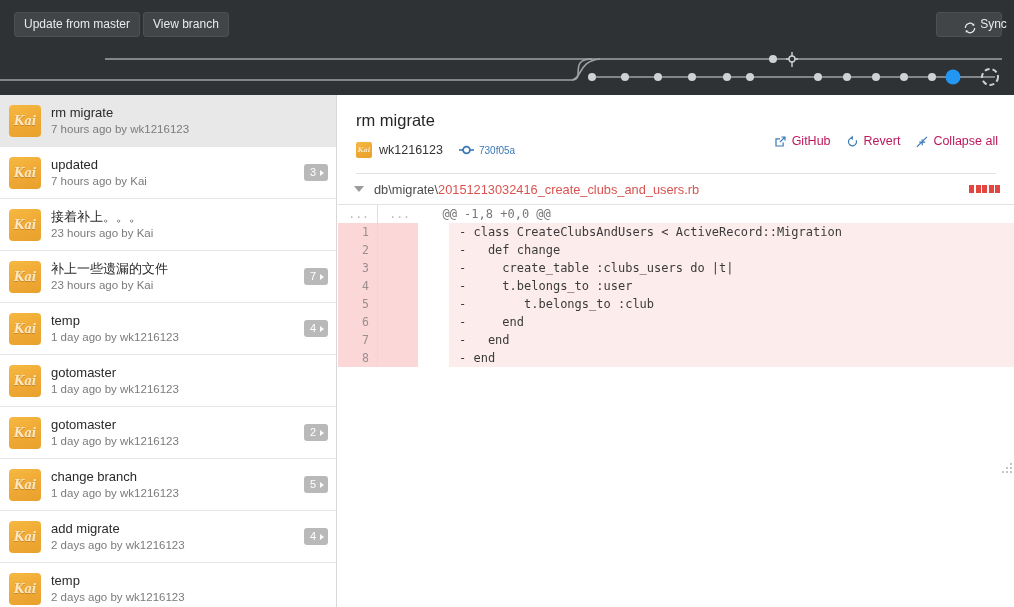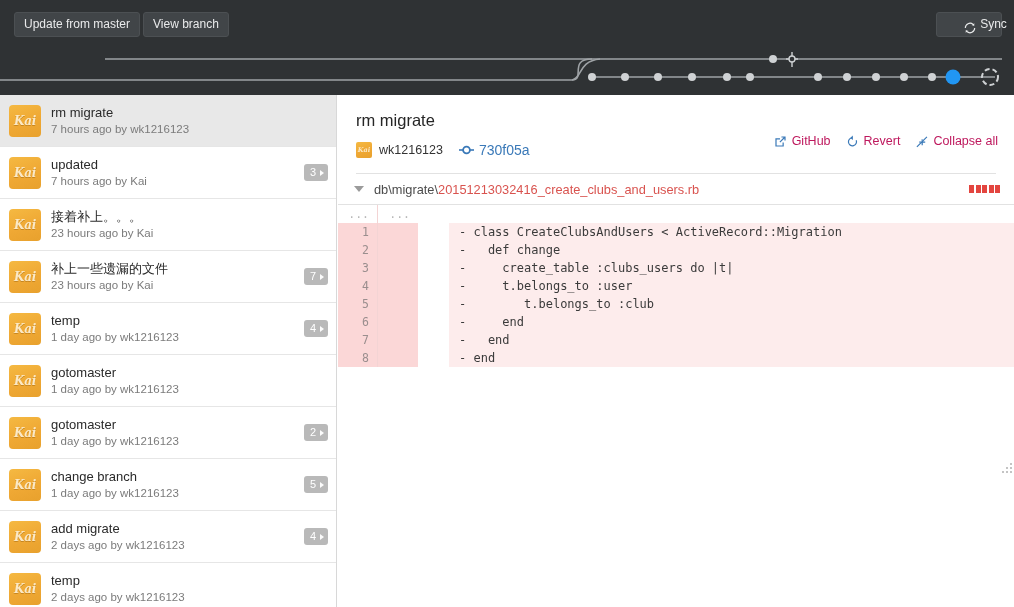--- a/index.html
+++ b/index.html
@@ -166,21 +166,21 @@
   .mini-avatar .kai {
     position: absolute; left: 0; right: 0; top: 50%;
     transform: translateY(-50%);
     text-align: center;
     font-family: "DejaVu Serif", serif;
     font-style: italic; font-weight: bold;
     font-size: 6.5px; color: #fbe9c6;
   }
   .author-name { font-size: 12.5px; color: #333; margin-right: 16px; }
   .sha-wrap { display: flex; align-items: center; gap: 5px; }
-  .sha-link { font-size: 14px; color: #3a79b8; cursor: pointer; }
+  .sha-link { font-size: 10px; color: #3a79b8; cursor: pointer; }
 
   .detail-actions {
     position: absolute; right: 16px; top: 39px;
     display: flex; align-items: center; gap: 15px;
   }
   .act-link {
     display: flex; align-items: center; gap: 5px;
     color: #be185d; font-size: 12.5px; cursor: pointer;
     white-space: nowrap;
   }
@@ -490,20 +490,21 @@
           <span class="blk" style="background: rgb(227, 69, 63);"></span>
           <span class="blk" style="background: rgb(227, 69, 63);"></span>
         </span>
     </div>
 
     <div class="diff">
 
     <div class="diff-line hunk">
           <div class="gut old">...</div>
           <div class="gut new">...</div>
+          <div class="code">  @@ -1,8 +0,0 @@</div>
         </div>
         <div class="diff-line del">
           <div class="gut old">1</div>
           <div class="gut new"></div>
           <div class="code">- class CreateClubsAndUsers &lt; ActiveRecord::Migration</div>
         </div>
         <div class="diff-line del">
           <div class="gut old">2</div>
           <div class="gut new"></div>
           <div class="code">-   def change</div>

